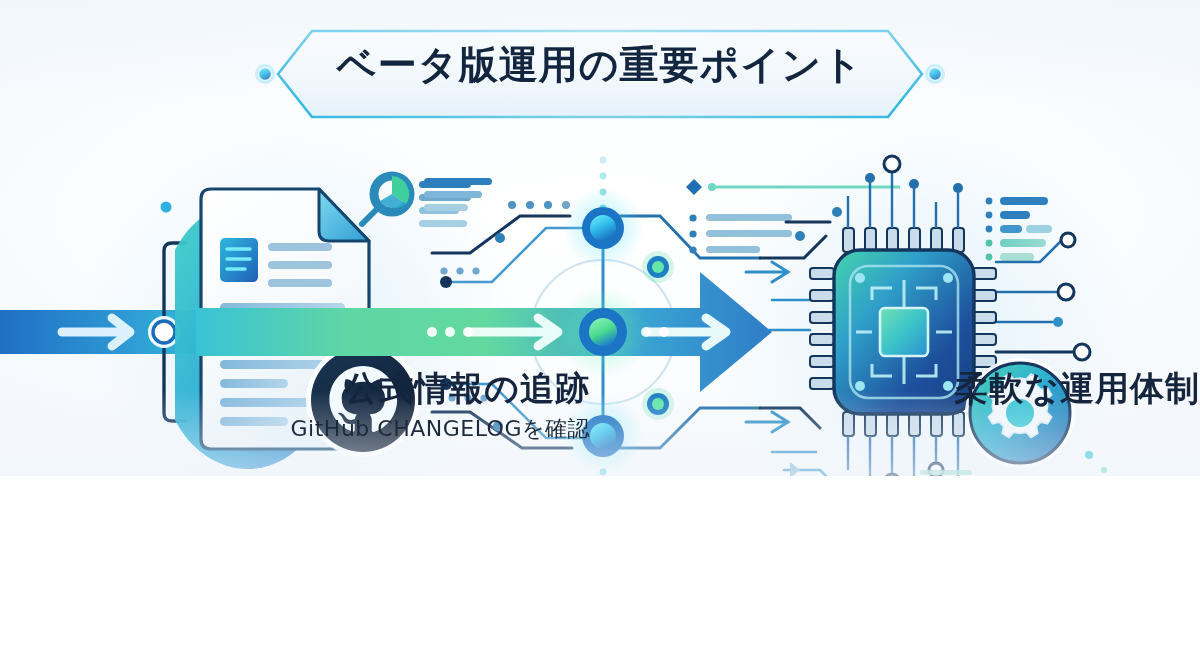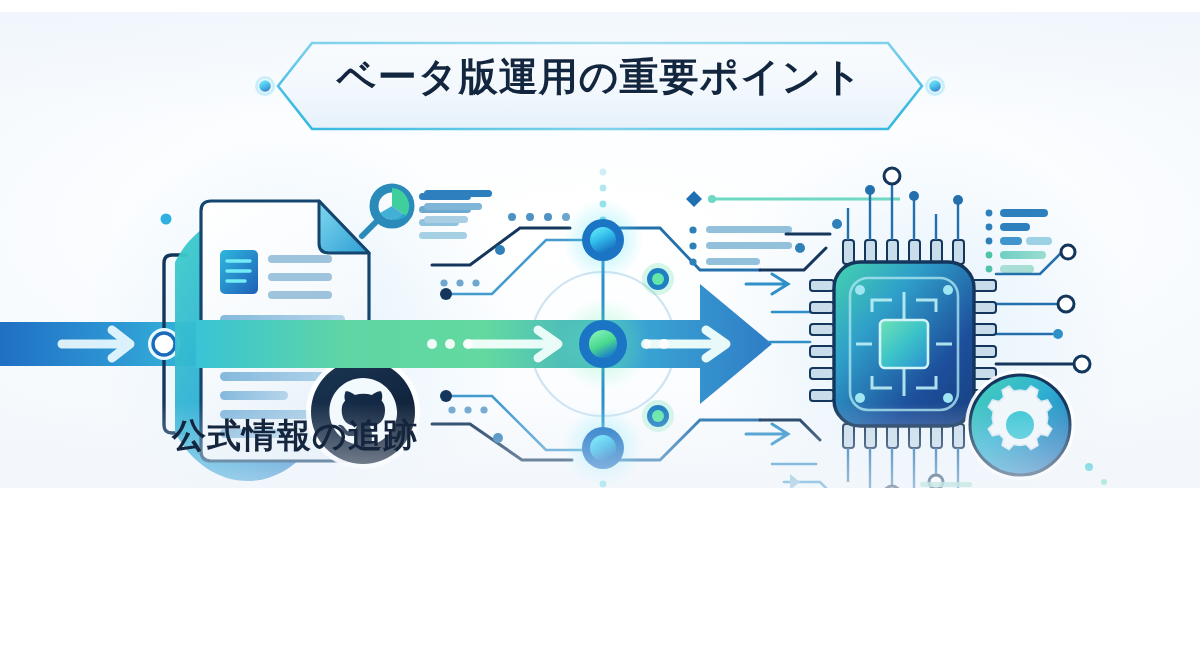--- a/index.html
+++ b/index.html
@@ -11,21 +11,20 @@
   body {
     font-family: "Liberation Sans", "DejaVu Sans", sans-serif;
   }
   #canvas {
     position: relative;
     width: 1200px;
     height: 476px;
     overflow: hidden;
     background:
       radial-gradient(ellipse 70% 60% at 50% 45%, #ffffff 0%, #fbfdff 55%, #f4f8fc 100%);
-    margin-top: 12px;
   }
   #canvas::after {
     content: "";
     position: absolute;
     inset: 0;
     pointer-events: none;
     background:
       linear-gradient(180deg, rgba(237,245,252,0.55) 0%, rgba(255,255,255,0) 22%),
       linear-gradient(0deg, rgba(241,246,251,0.6) 0%, rgba(255,255,255,0) 18%);
   }
@@ -62,21 +61,21 @@
   .captions {
     position: absolute;
     left: 0;
     right: 0;
     bottom: 34px;
     display: flex;
     z-index: 6;
   }
   .caption-col {
     flex: 1 1 50%;
-    text-align: center;
+    text-align: right;
   }
   .caption-title {
     font-family: "DejaVu Sans", "Liberation Sans", sans-serif;
     font-size: 34px;
     font-weight: 700;
     color: #15253d;
     letter-spacing: 1px;
     line-height: 1.12;
     white-space: nowrap;
   }
@@ -559,18 +558,20 @@
 
   </svg>
 
   <div class="banner-text">
     <span>ベータ版運用の重要ポイント</span>
   </div>
 
   <div class="captions">
     <div class="caption-col cap-left">
       <div class="caption-title">公式情報の追跡</div>
+      <div class="caption-sub">GitHub CHANGELOGを確認</div>
     </div>
     <div class="caption-col cap-right">
+      <div class="caption-title">柔軟な運用体制</div>
     </div>
   </div>
 
 </div>
 
 </body></html>

